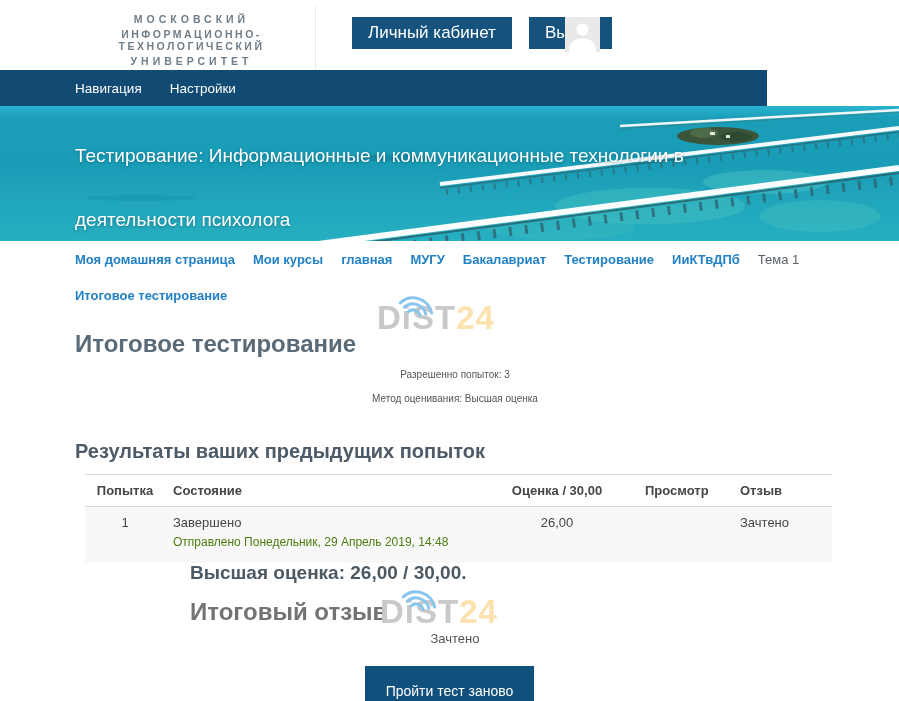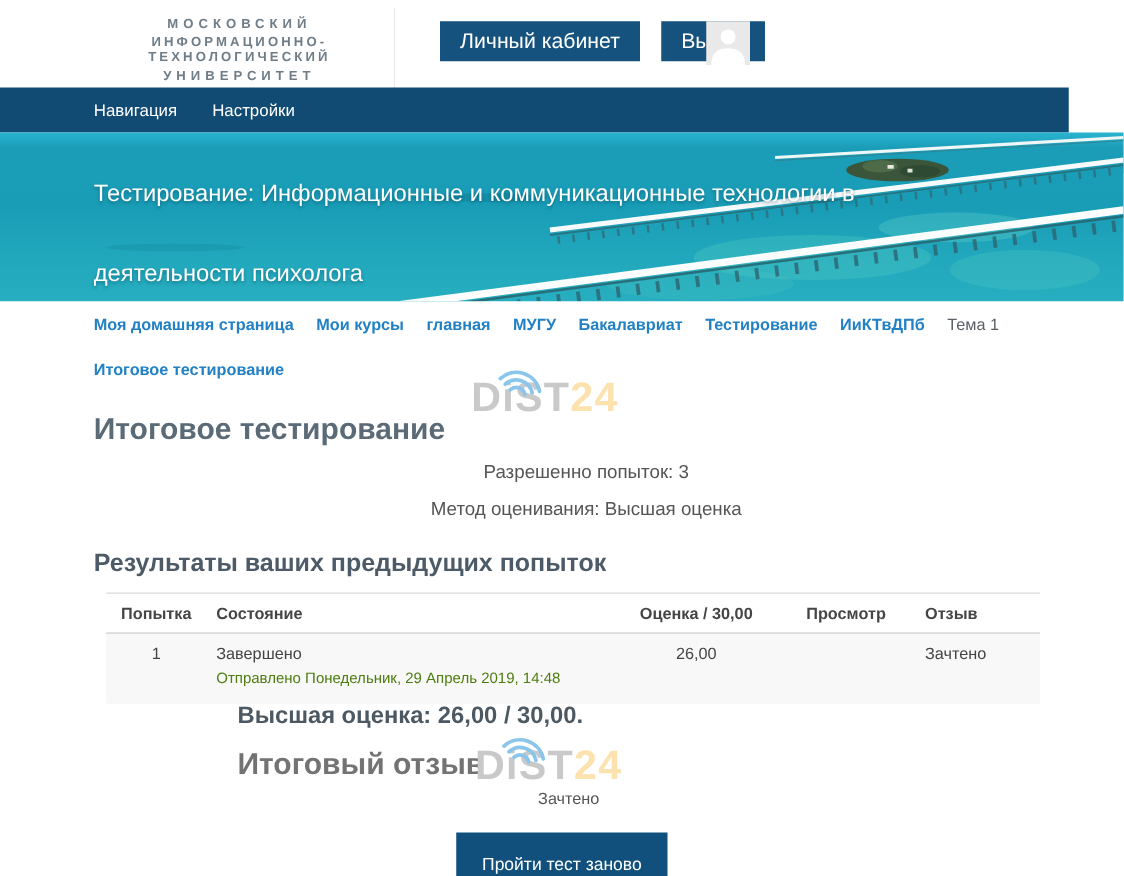--- a/index.html
+++ b/index.html
@@ -18,21 +18,21 @@
   .logo-l4 { font-size:7.5px; letter-spacing:2.5px; color:#97a3ab; margin-top:4px; font-weight:600; }
 
   .header-buttons { position:absolute; left:352px; top:17px; display:flex; gap:17px; }
   .hbtn { background:#15527e; color:#fff; border:none; font-size:17px;
           font-family:inherit; padding:6px 16px; cursor:pointer; }
 
   .avatar { position:absolute; left:565px; top:17px; width:35px; height:35px;
             background:#e9e9e9; overflow:hidden; cursor:pointer; }
 
   
-  .navbar { position:absolute; top:70px; left:0; width:855px; height:36px; background:#114a72;
+  .navbar { position:absolute; top:70px; left:0; width:767px; height:36px; background:#114a72;
             display:flex; align-items:center; padding-left:75px; gap:28px; }
   .nav-item { color:#fff; font-size:13.5px; cursor:pointer; }
 
   
   .hero { position:absolute; top:106px; left:0; width:899px; height:135px; overflow:hidden;
           background:linear-gradient(180deg,#29b4d1 0%,#1b9db8 9%,#199db7 45%,#22a8bd 75%,#27aec0 100%); }
   .hero svg { position:absolute; top:0; left:0; }
   .hero-title { position:absolute; left:75px; top:5px; width:678px; color:#fff;
                 font-size:19px; line-height:64px; font-weight:400;
                 text-shadow:0 1px 3px rgba(0,50,70,.45); }
@@ -48,22 +48,22 @@
   .watermark { position:absolute; z-index:0; user-select:none; }
   .wm-arcs { position:absolute; left:16px; top:0; }
   .wm-text { display:block; margin-top:14px; font-size:33px; font-weight:700;
              letter-spacing:1px; line-height:1; }
   .wm-gray { color:#c9c9c9; }
   .wm-orange { color:#fbe2ae; }
 
   
   .quiz-heading { position:absolute; left:75px; top:330px; margin:0;
                   font-size:24px; font-weight:700; color:#5a6a76; }
-  .quiz-info { position:absolute; left:89px; top:369px; width:760px;
-               text-align:center; font-size:15px; color:#555; }
+  .quiz-info { position:absolute; left:75px; top:369px; width:760px;
+               text-align:center; font-size:10px; color:#555; }
   .quiz-info div { margin-bottom:13px; }
 
   
   .results-heading { position:absolute; left:75px; top:440px; margin:0;
                      font-size:20px; font-weight:700; color:#4c5b67; }
   .attempts-table { position:absolute; left:85px; top:474px; width:747px;
                     border-collapse:collapse; font-size:13px; color:#444; }
   .attempts-table th { border-top:1px solid #d9d9d9; border-bottom:1px solid #d9d9d9;
                        padding:8px; font-weight:700; text-align:left; color:#454545; }
   .attempts-table td { background:#f8f8f8; padding:8px 8px 14px; vertical-align:top; }

